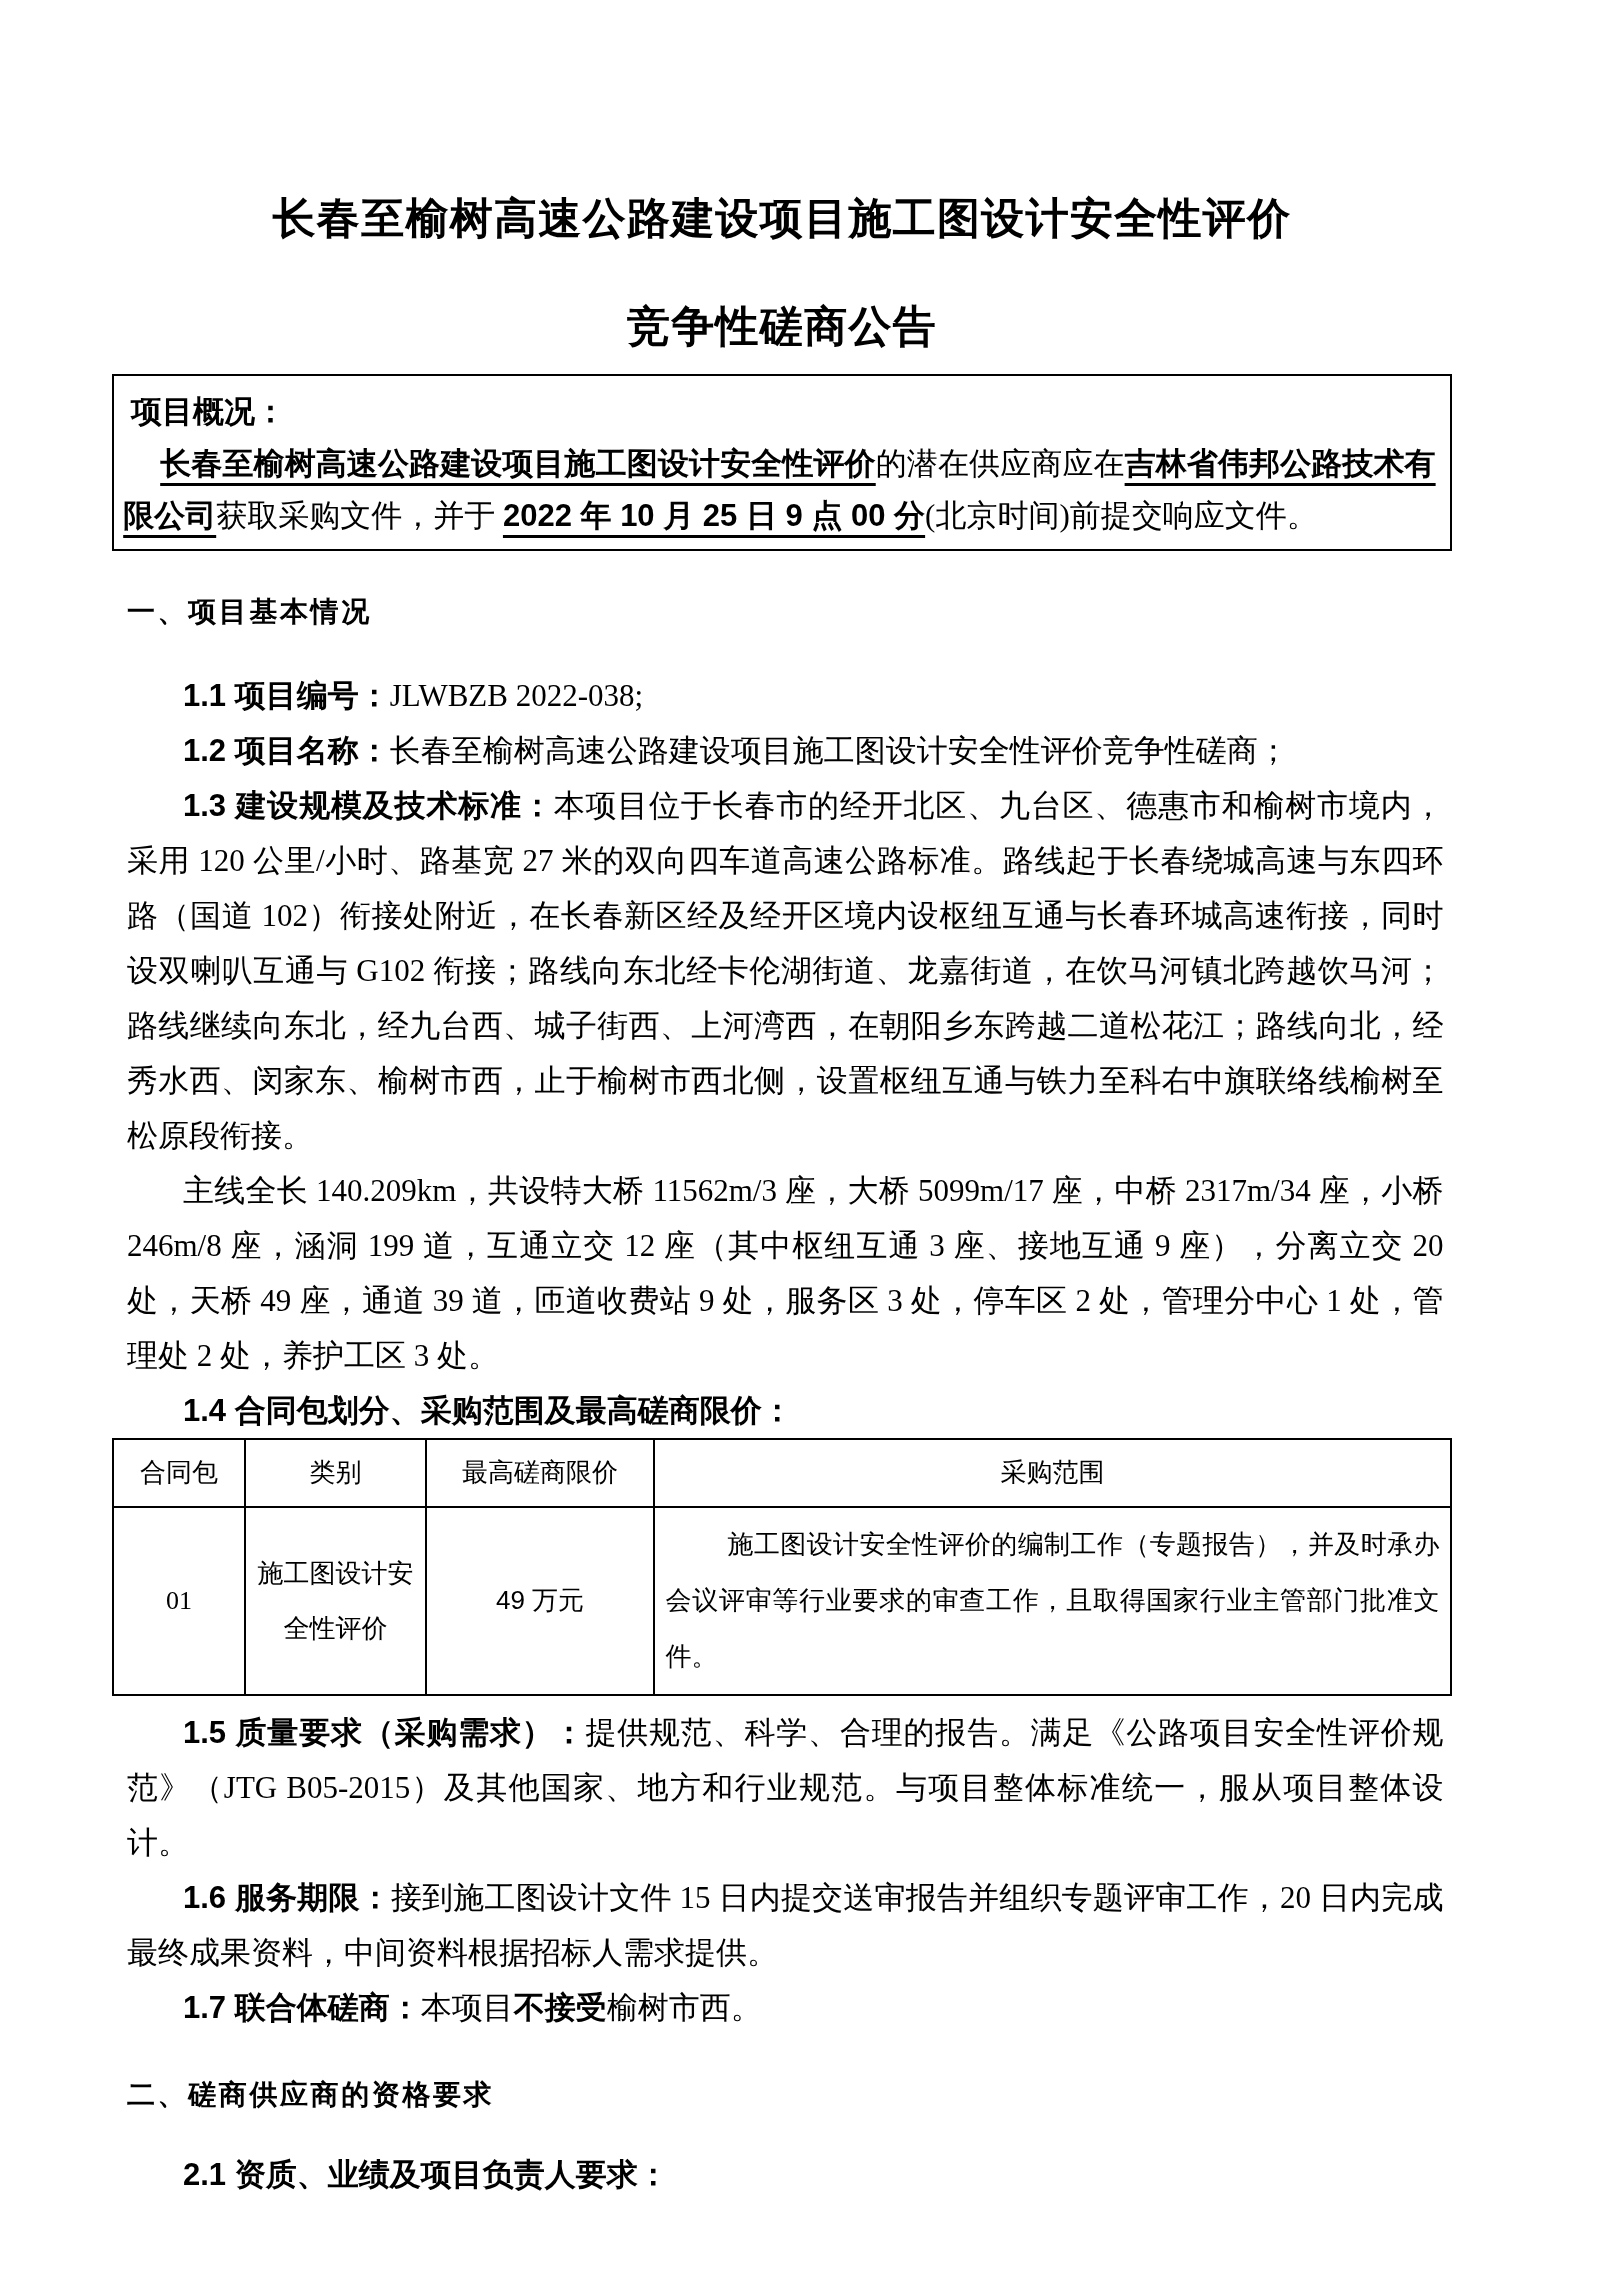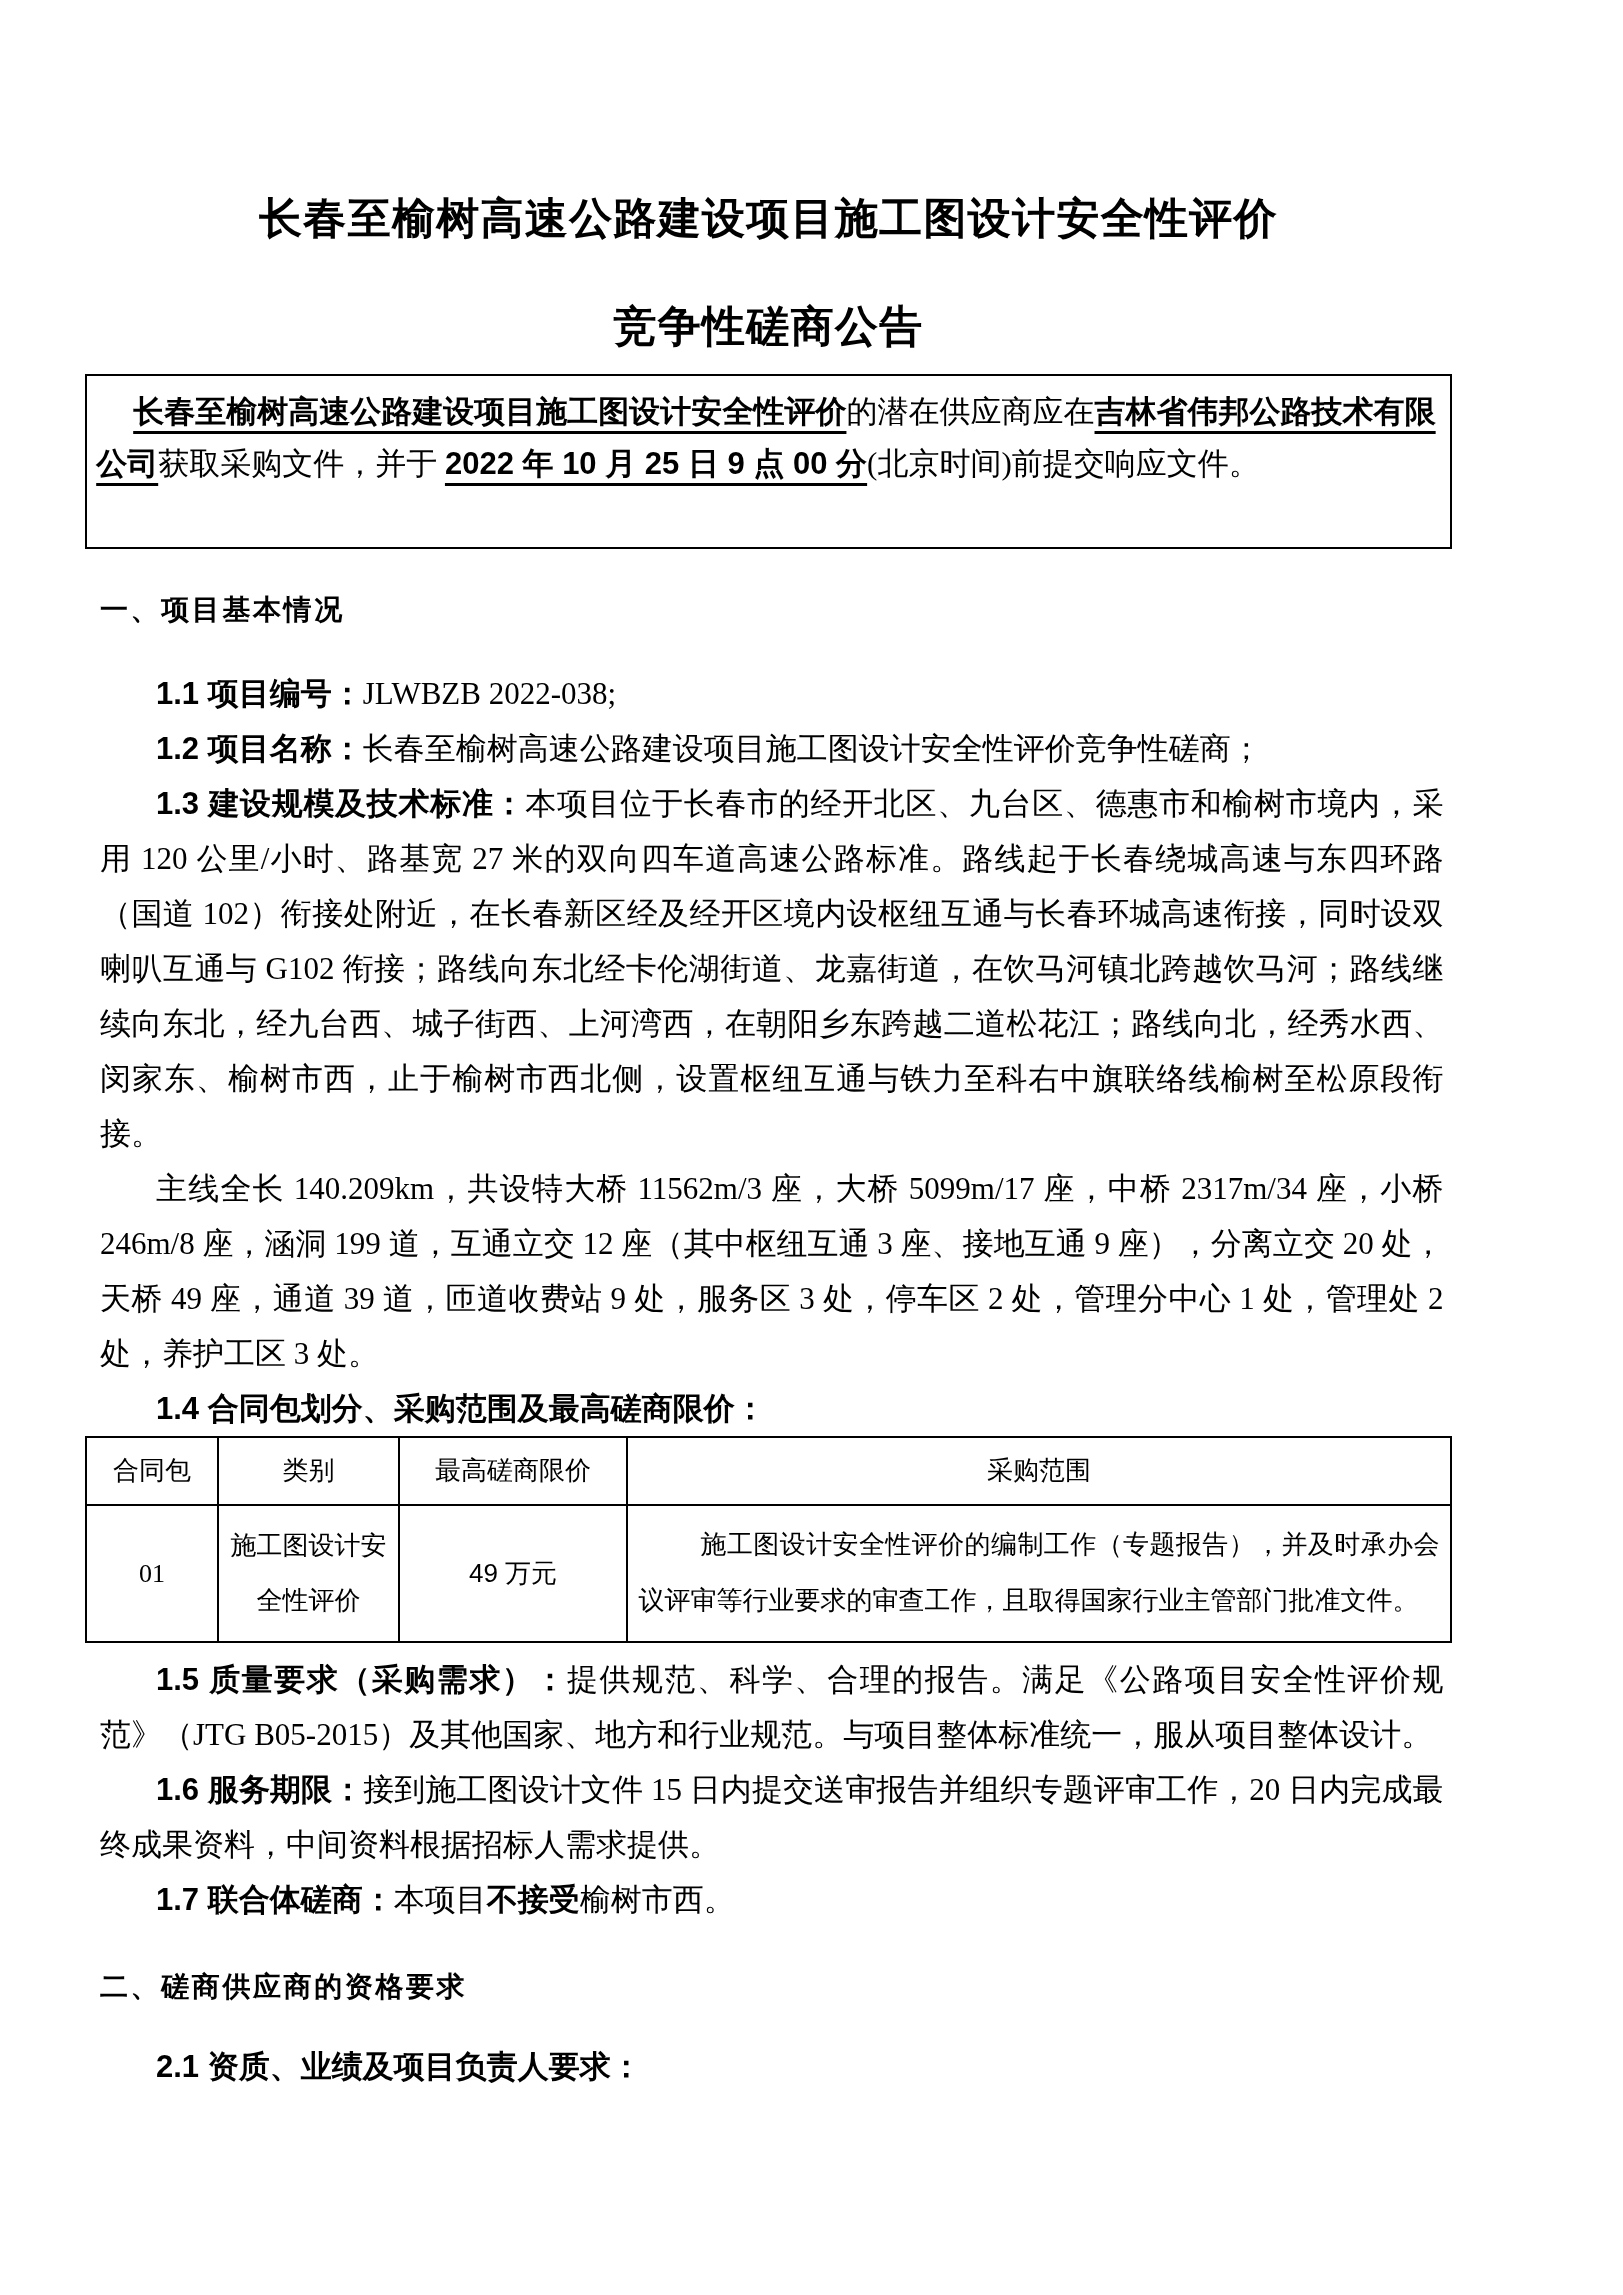--- a/index.html
+++ b/index.html
@@ -3,21 +3,21 @@
 <meta charset="utf-8">
 <style>
   html,body{margin:0;padding:0;background:#888;}
   *{box-sizing:border-box;}
   .page{
     position:relative;
     width:1623px;height:2295px;
     margin:0 auto;
     background:#ffffff;
     color:#000;
-    padding:0 171px 0 85px;
+    padding:0 171px 0 112px;
     overflow:hidden;
     font-family:"Liberation Serif","DejaVu Serif",serif;
   }
 
   
   .doc-title{
     margin:0;
     padding-top:164px;
     text-align:center;
     font-family:"Liberation Sans","DejaVu Sans",sans-serif;
@@ -129,20 +129,21 @@
 <body>
 
 <div class="page">
 
   <h1 class="doc-title">
     <div>长春至榆树高速公路建设项目施工图设计安全性评价</div>
     <div>竞争性磋商公告</div>
   </h1>
 
   <div class="intro-box">
+    <div class="box-heading">项目概况：</div>
     <p class="box-para"><span class="seg-strong seg-underline">长春至榆树高速公路建设项目施工图设计安全性评价</span><span>的潜在供应商应在</span><span class="seg-strong seg-underline">吉林省伟邦公路技术有限公司</span><span>获取采购文件，并于 </span><span class="seg-strong seg-underline">2022 年 10 月 25 日 9 点 00 分</span><span>(北京时间)前提交响应文件。</span></p>
   </div>
 
   <h2 class="sec-heading">一、项目基本情况</h2>
 
   <p class="item"><span class="lbl">1.1 项目编号：</span><span>JLWBZB 2022-038;</span></p>
 
   <p class="item"><span class="lbl">1.2 项目名称：</span><span>长春至榆树高速公路建设项目施工图设计安全性评价竞争性磋商；</span></p>
 
   <p class="item"><span class="lbl">1.3 建设规模及技术标准：</span><span>本项目位于长春市的经开北区、九台区、德惠市和榆树市境内，采用 120 公里/小时、路基宽 27 米的双向四车道高速公路标准。路线起于长春绕城高速与东四环路（国道 102）衔接处附近，在长春新区经及经开区境内设枢纽互通与长春环城高速衔接，同时设双喇叭互通与 G102 衔接；路线向东北经卡伦湖街道、龙嘉街道，在饮马河镇北跨越饮马河；路线继续向东北，经九台西、城子街西、上河湾西，在朝阳乡东跨越二道松花江；路线向北，经秀水西、闵家东、榆树市西，止于榆树市西北侧，设置枢纽互通与铁力至科右中旗联络线榆树至松原段衔接。</span></p>

